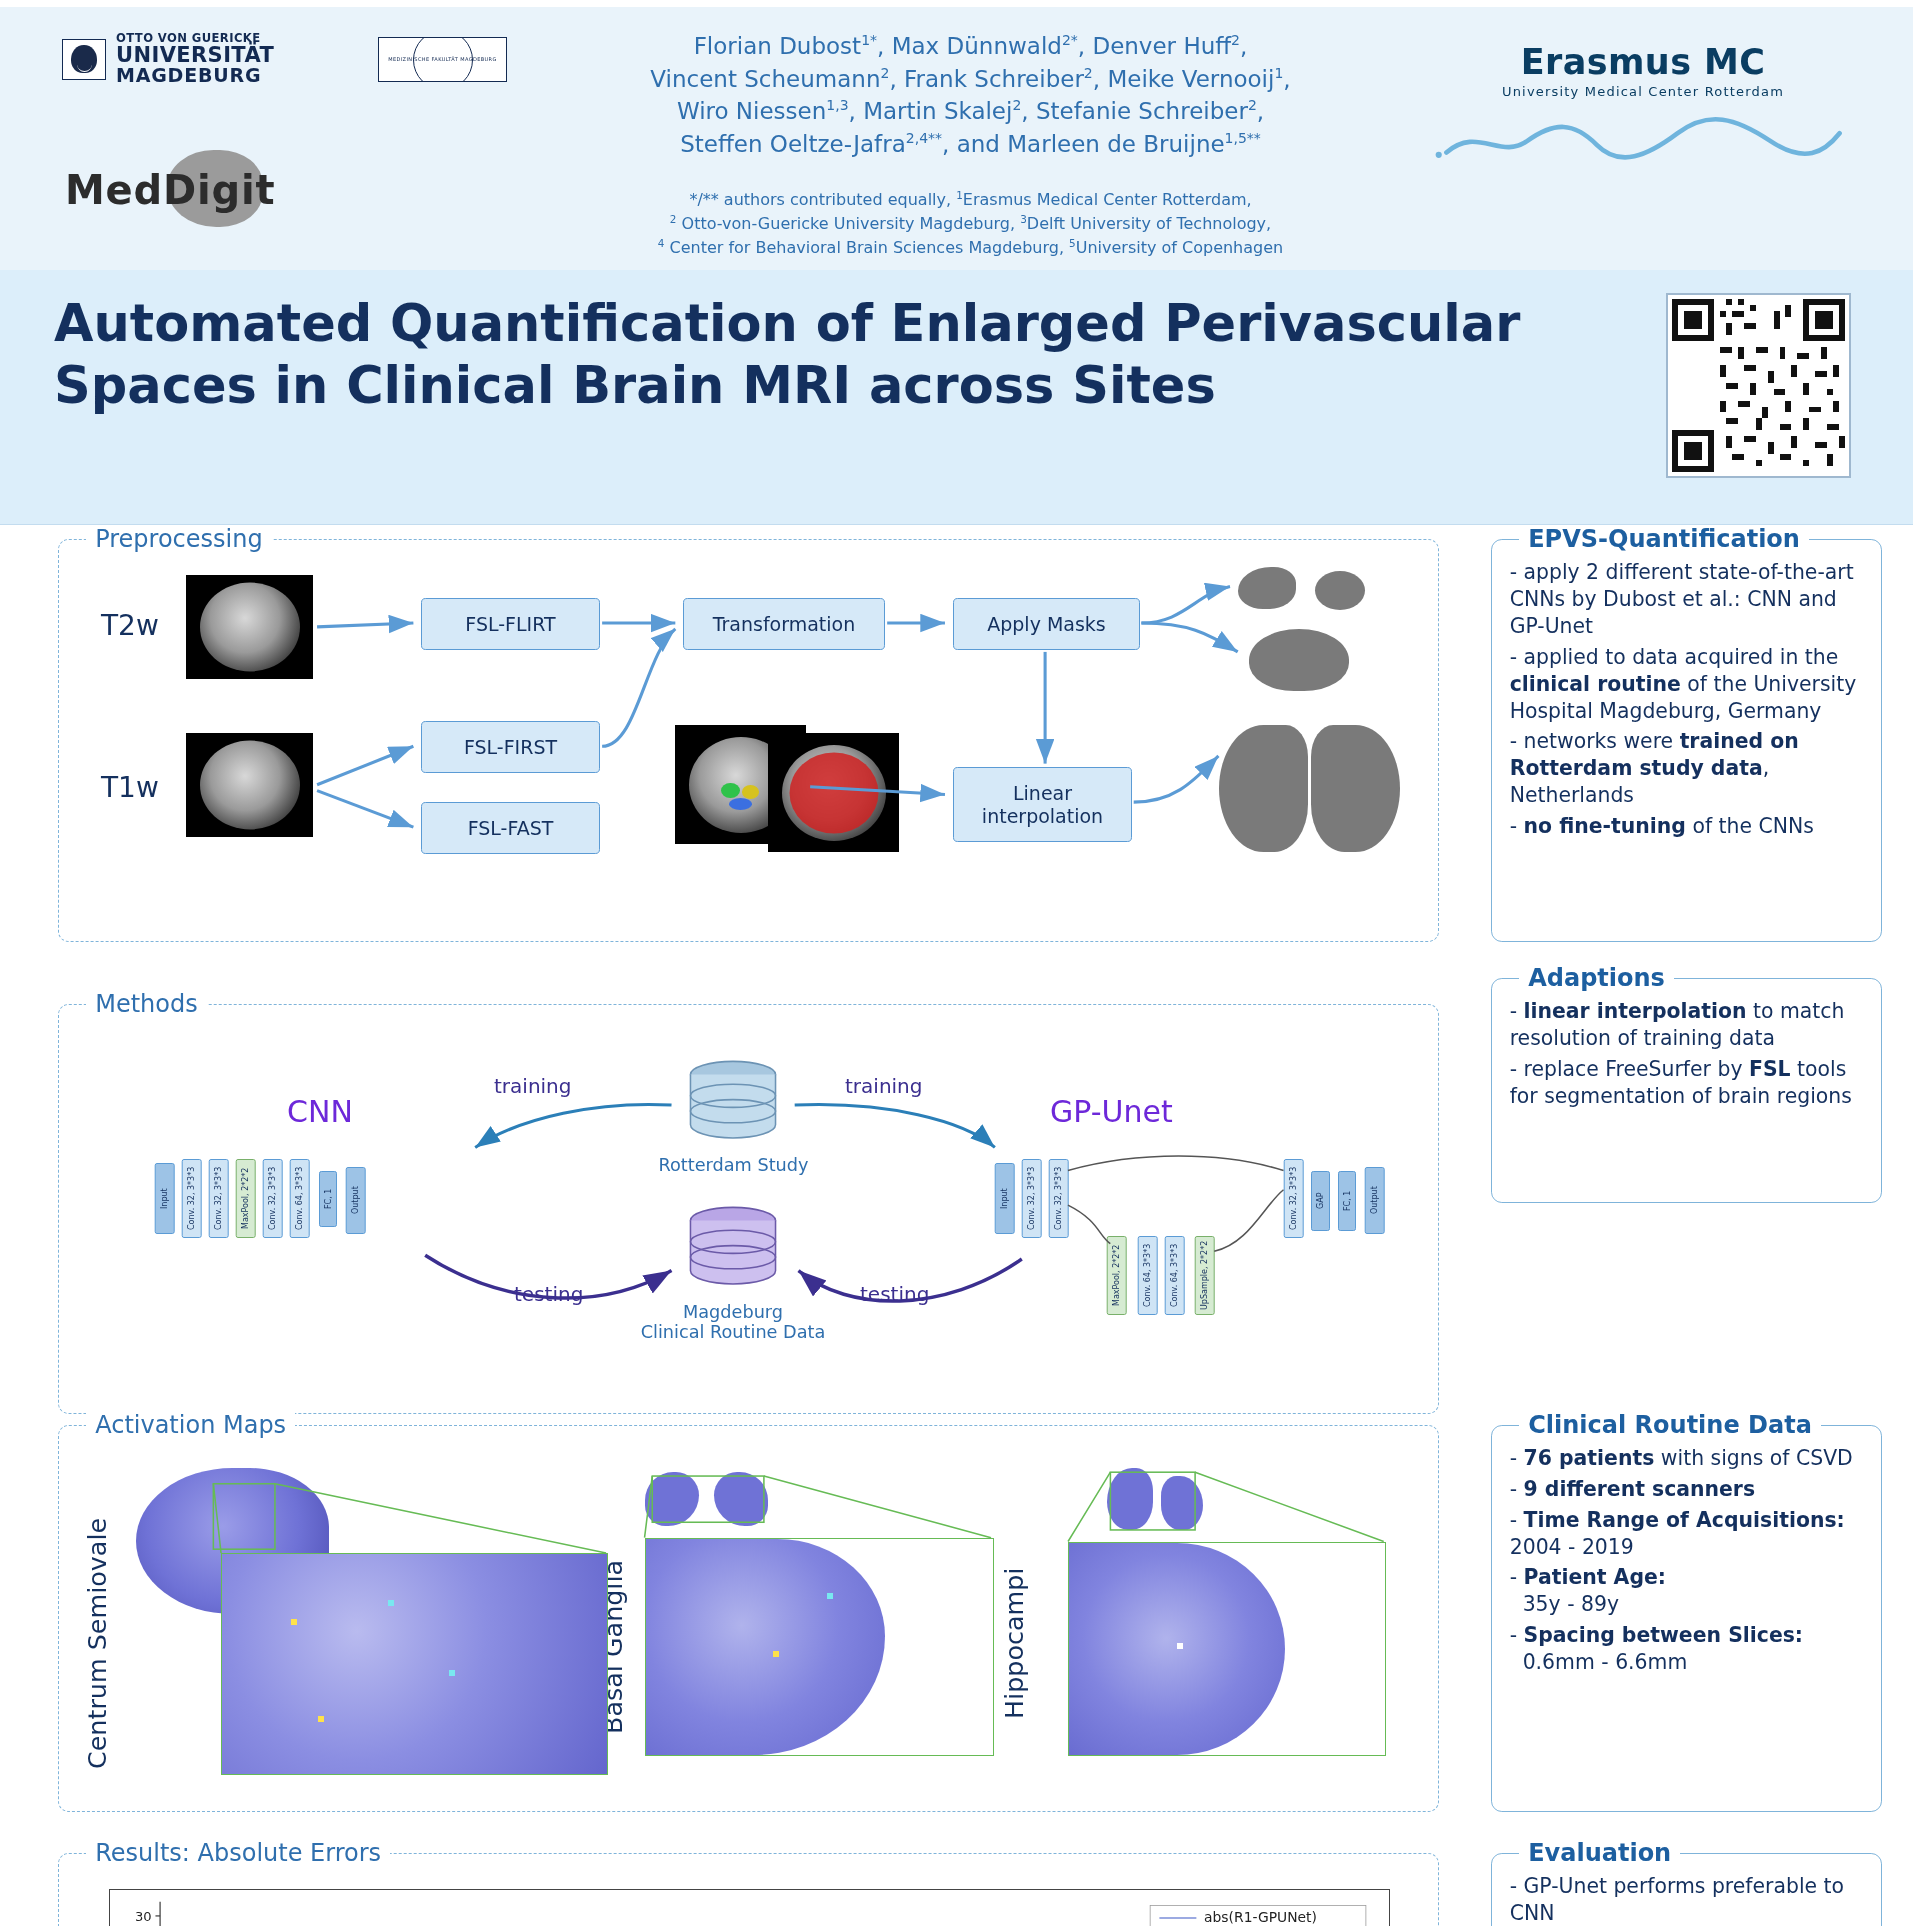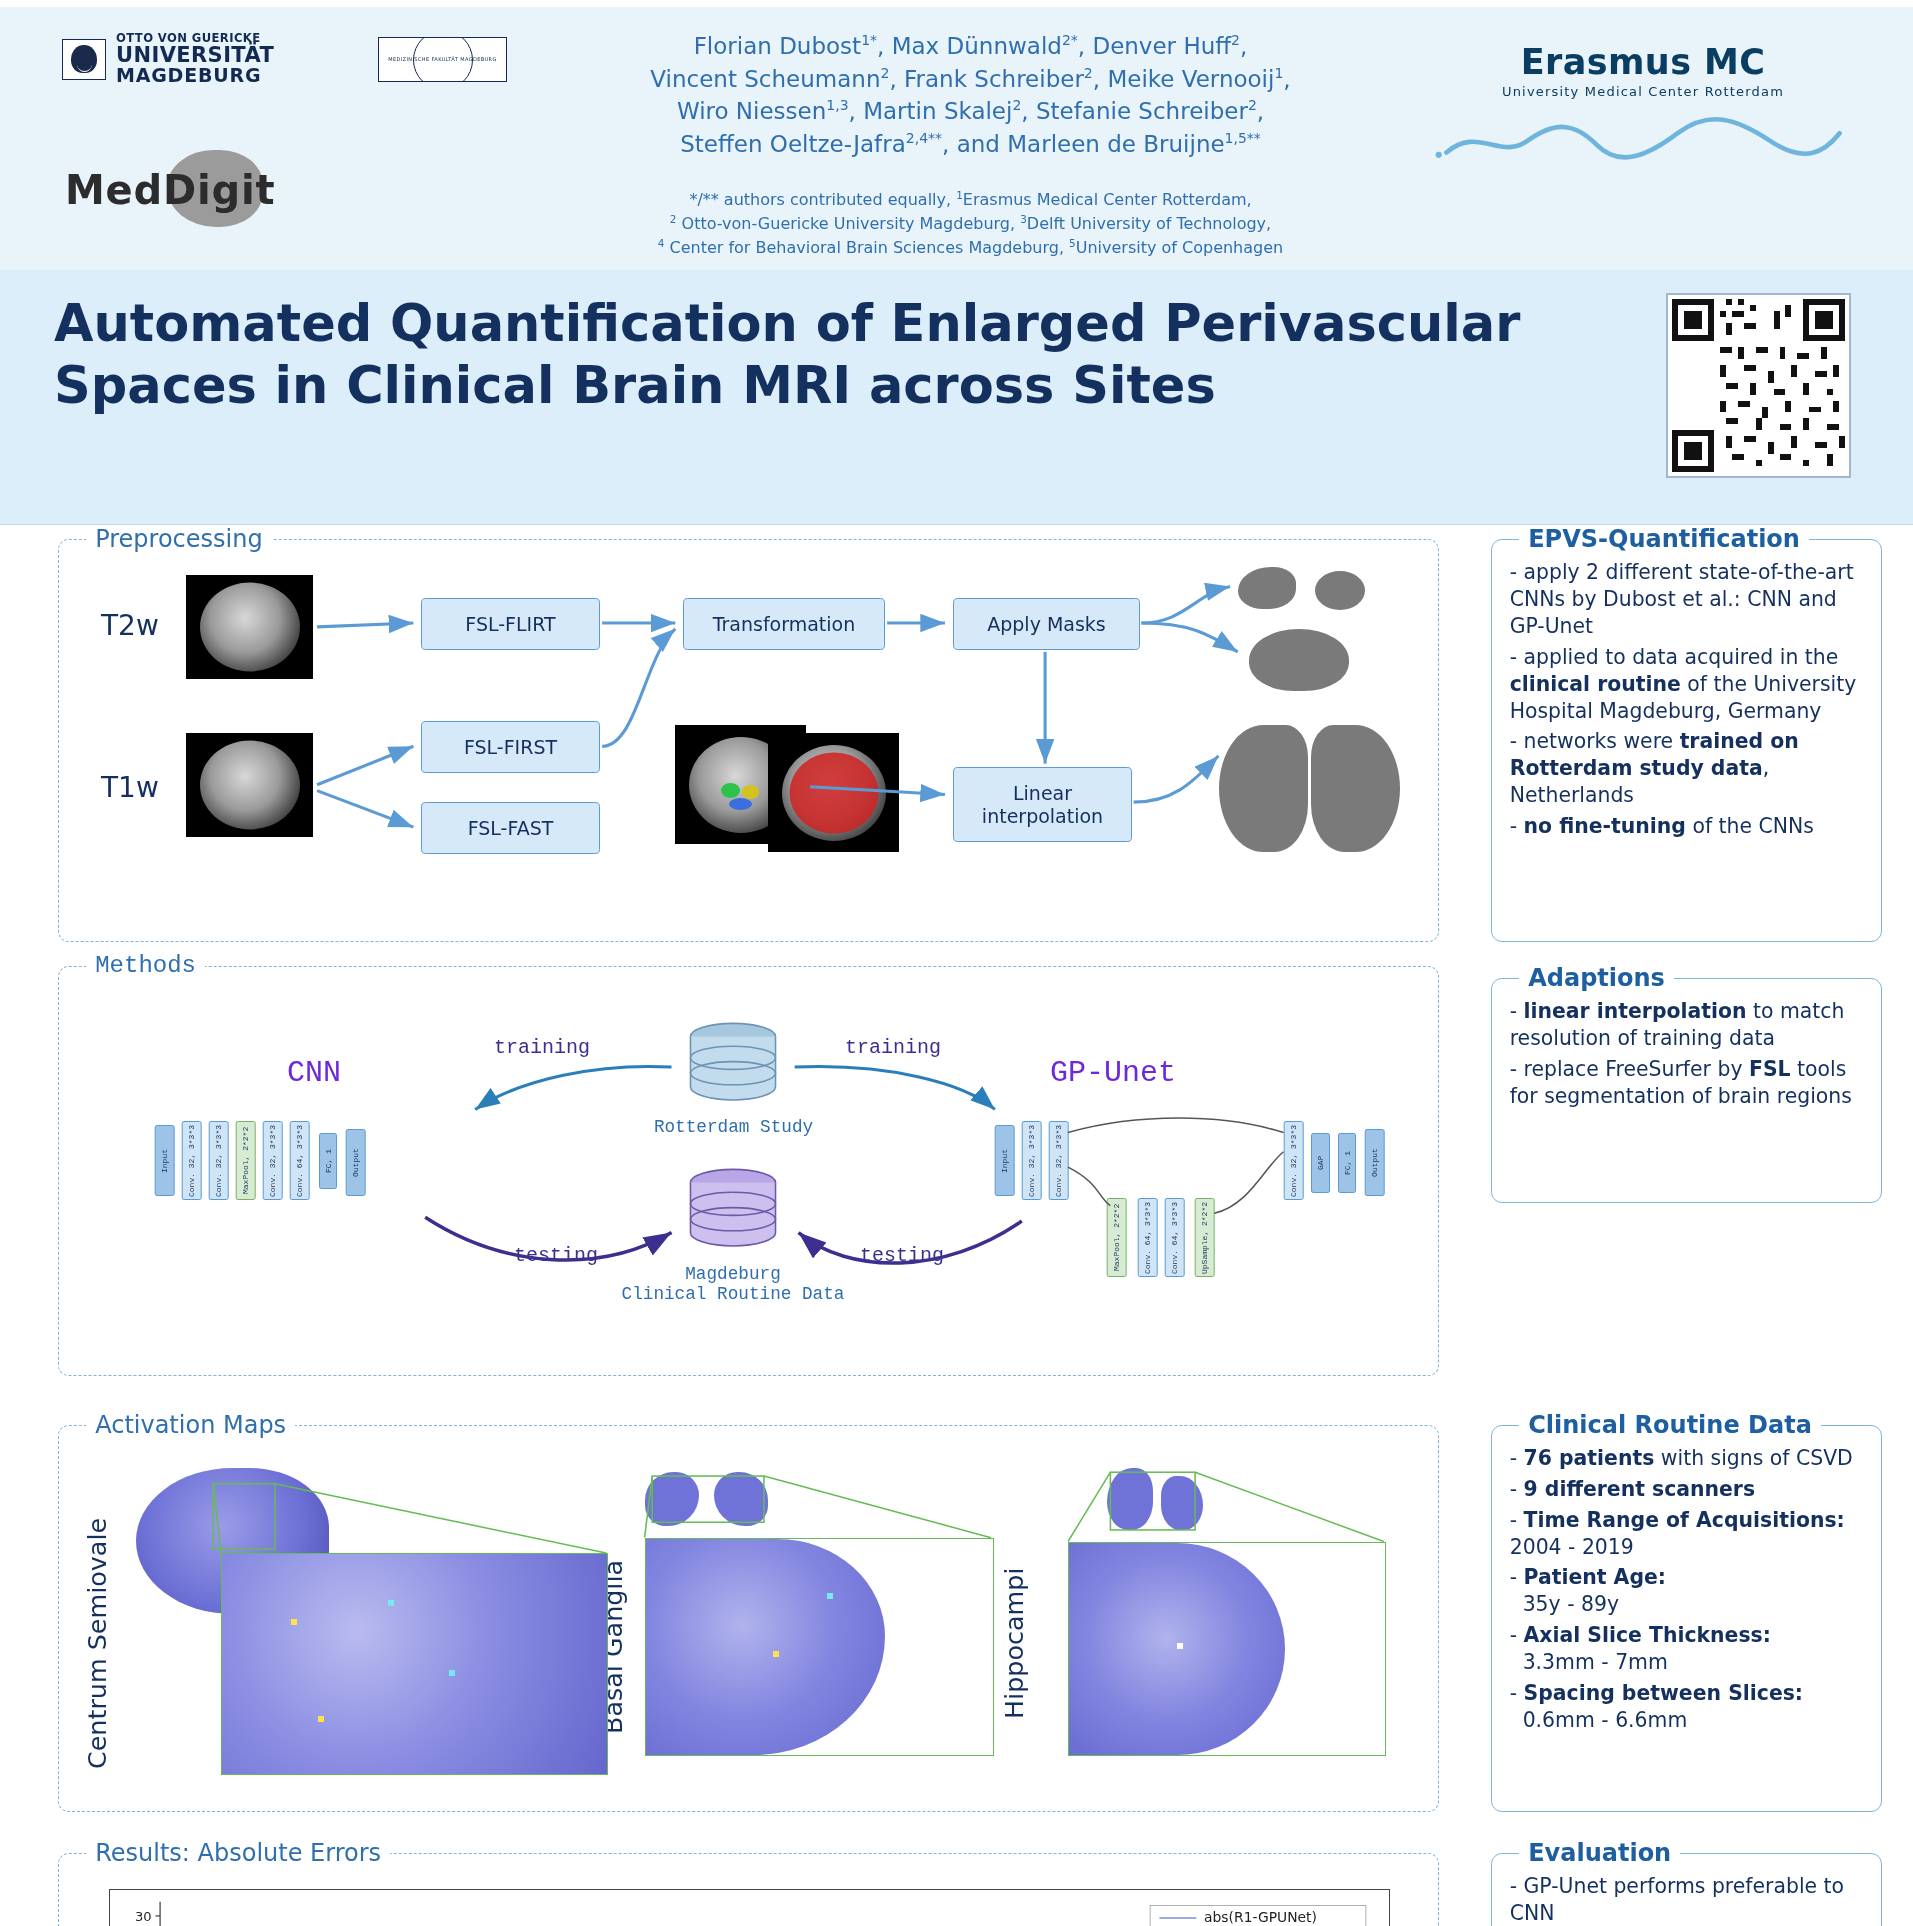--- a/index.html
+++ b/index.html
@@ -307,21 +307,21 @@
   <div class="panel-solid" style="left:1472px; top:539px; width:389px; height:401px;">
     <div class="panel-title bold">EPVS-Quantification</div>
     <div class="side-list">
         <div>- apply 2 different state-of-the-art CNNs by Dubost et al.: CNN and GP-Unet</div>
         <div>- applied to data acquired in the <b>clinical routine</b> of the University Hospital Magdeburg, Germany</div>
         <div>- networks were <b>trained on Rotterdam study data</b>, Netherlands</div>
         <div>- <b>no fine-tuning</b> of the CNNs</div>
       </div>
   </div>
 
-  <div class="panel" style="left:58px; top:966px; width:1379px; height:408px;font-family:Liberation Mono, monospace;">
+  <div class="panel" style="left:58px; top:1004px; width:1379px; height:408px;">
     <div class="panel-title">Methods</div>
 
     <div class="cnnlabel" style="left:208px; top:89px;">CNN</div>
     <div class="cnnlabel" style="left:971px; top:89px;">GP-Unet</div>
 
     <div class="netblock dark" style="left:96px; top:158px; width:17.7px; height:69px;">Input</div>
     <div class="netblock" style="left:123px; top:154px; width:17.7px; height:77px;">Conv. 32, 3*3*3</div>
     <div class="netblock" style="left:150px; top:154px; width:17.7px; height:77px;">Conv. 32, 3*3*3</div>
     <div class="netblock green" style="left:177px; top:154px; width:17.7px; height:77px;">MaxPool, 2*2*2</div>
     <div class="netblock" style="left:204px; top:154px; width:17.7px; height:77px;">Conv. 32, 3*3*3</div>
@@ -443,21 +443,20 @@
     </svg>
   </div>
 
   <div class="panel-solid" style="left:1472px; top:1425px; width:389px; height:385px;">
     <div class="panel-title bold">Clinical Routine Data</div>
     <div class="side-list">
         <div>- <b>76 patients</b> with signs of CSVD</div>
         <div>- <b>9 different scanners</b></div>
         <div>- <b>Time Range of Acquisitions:</b> 2004 - 2019</div>
         <div>- <b>Patient Age:</b><br>&nbsp;&nbsp;35y - 89y</div>
-        <div>- <b>Axial Slice Thickness:</b><br>&nbsp;&nbsp;3.3mm - 7mm</div>
         <div>- <b>Spacing between Slices:</b><br>&nbsp;&nbsp;0.6mm - 6.6mm</div>
       </div>
   </div>
 
   <div class="panel" style="left:58px; top:1853px; width:1379px; height:366px;">
     <div class="panel-title">Results: Absolute Errors</div>
     <div class="chart" style="left:50px; top:35px; width:1279px; height:270px;">
       <svg id="boxplot-svg" width="1279" height="270" viewBox="0 0 3320 700">
           <line x1="130" y1="30" x2="130" y2="620" stroke="#333" stroke-width="3"></line>
           <line x1="130" y1="620" x2="3280" y2="620" stroke="#333" stroke-width="3"></line>

